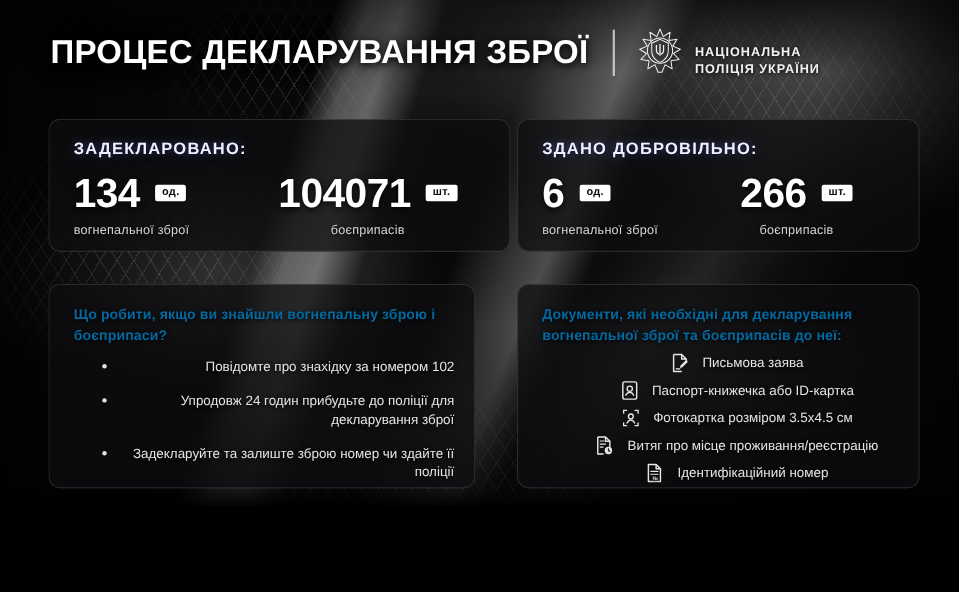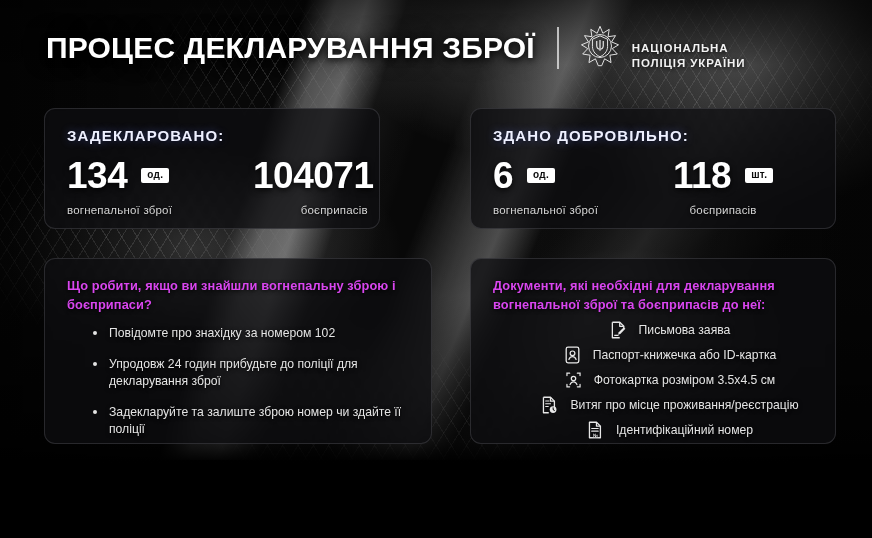--- a/index.html
+++ b/index.html
@@ -136,21 +136,21 @@
   
   .card {
     position: absolute;
     border-radius: 11px;
     background: rgba(14,14,16,0.74);
     border: 1px solid rgba(150,150,160,0.22);
     backdrop-filter: blur(2px);
     overflow: hidden;
   }
 
-  #stats-card-declared { left: 44px;  top: 108px; width: 336px; height: 121px; }
+  #stats-card-declared { left: 44px;  top: 108px; width: 420px; height: 121px; }
   #stats-card-voluntary{ left: 470px; top: 108px; width: 366px; height: 121px; }
   #info-card-what-to-do{ left: 44px;  top: 258px; width: 388px; height: 186px; }
   #info-card-documents { left: 470px; top: 258px; width: 366px; height: 186px; }
 
   .stats-heading {
     position: absolute;
     left: 22px;
     top: 18px;
     font-size: 15px;
     font-weight: bold;
@@ -221,41 +221,42 @@
 
   
   .info-heading {
     position: absolute;
     left: 22px;
     right: 20px;
     top: 18px;
     font-size: 12.8px;
     font-weight: bold;
     line-height: 1.45;
-    color: #d946ef;
+    color: #0369a1;
     letter-spacing: 0.1px;
     text-shadow: 0 1px 4px rgba(0,0,0,0.95);
   }
 
   .bullet-list {
     position: absolute;
     left: 46px;
     right: 18px;
     top: 66px;
     list-style: none;
   }
 
   .bullet-list li {
     position: relative;
     padding-left: 18px;
     margin-bottom: 14px;
     font-size: 12.2px;
     line-height: 1.4;
     color: #e4e4e4;
     text-shadow: 0 1px 4px rgba(0,0,0,0.95);
+    text-align: right;
   }
 
   .bullet-list li:last-child { margin-bottom: 0; }
 
   .bullet-list li::before {
     content: "";
     position: absolute;
     left: 2px;
     top: 6px;
     width: 4px;
@@ -372,21 +373,21 @@
       <div class="stat-block stat-col-a">
         <div class="stat-topline">
           <span class="stat-number">6</span>
           <span class="unit-badge">од.</span>
         </div>
         <div class="stat-caption">вогнепальної зброї</div>
       </div>
 
       <div class="stat-block stat-col-b">
         <div class="stat-topline">
-          <span class="stat-number">118</span>
+          <span class="stat-number">266</span>
           <span class="unit-badge">шт.</span>
         </div>
         <div class="stat-caption">боєприпасів</div>
       </div>
 
     </div>
   </div>
 
   <div class="card" id="info-card-what-to-do">
     <div class="info-heading">Що робити, якщо ви знайшли вогнепальну зброю і боєприпаси?</div>

